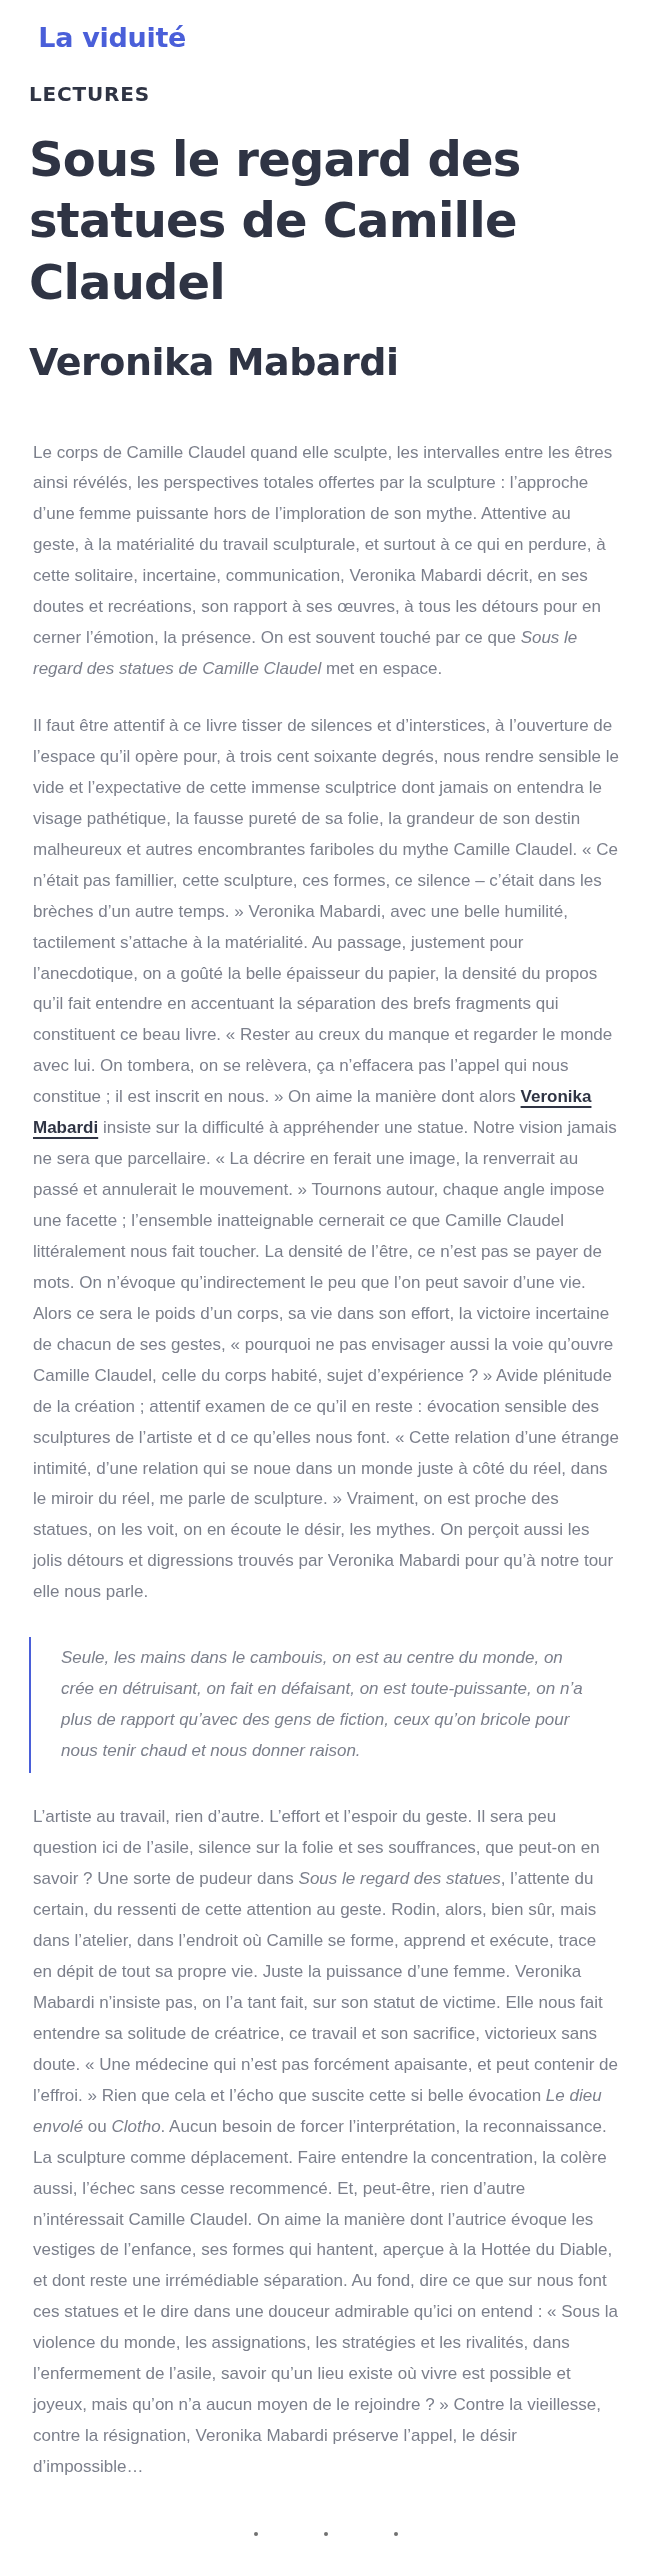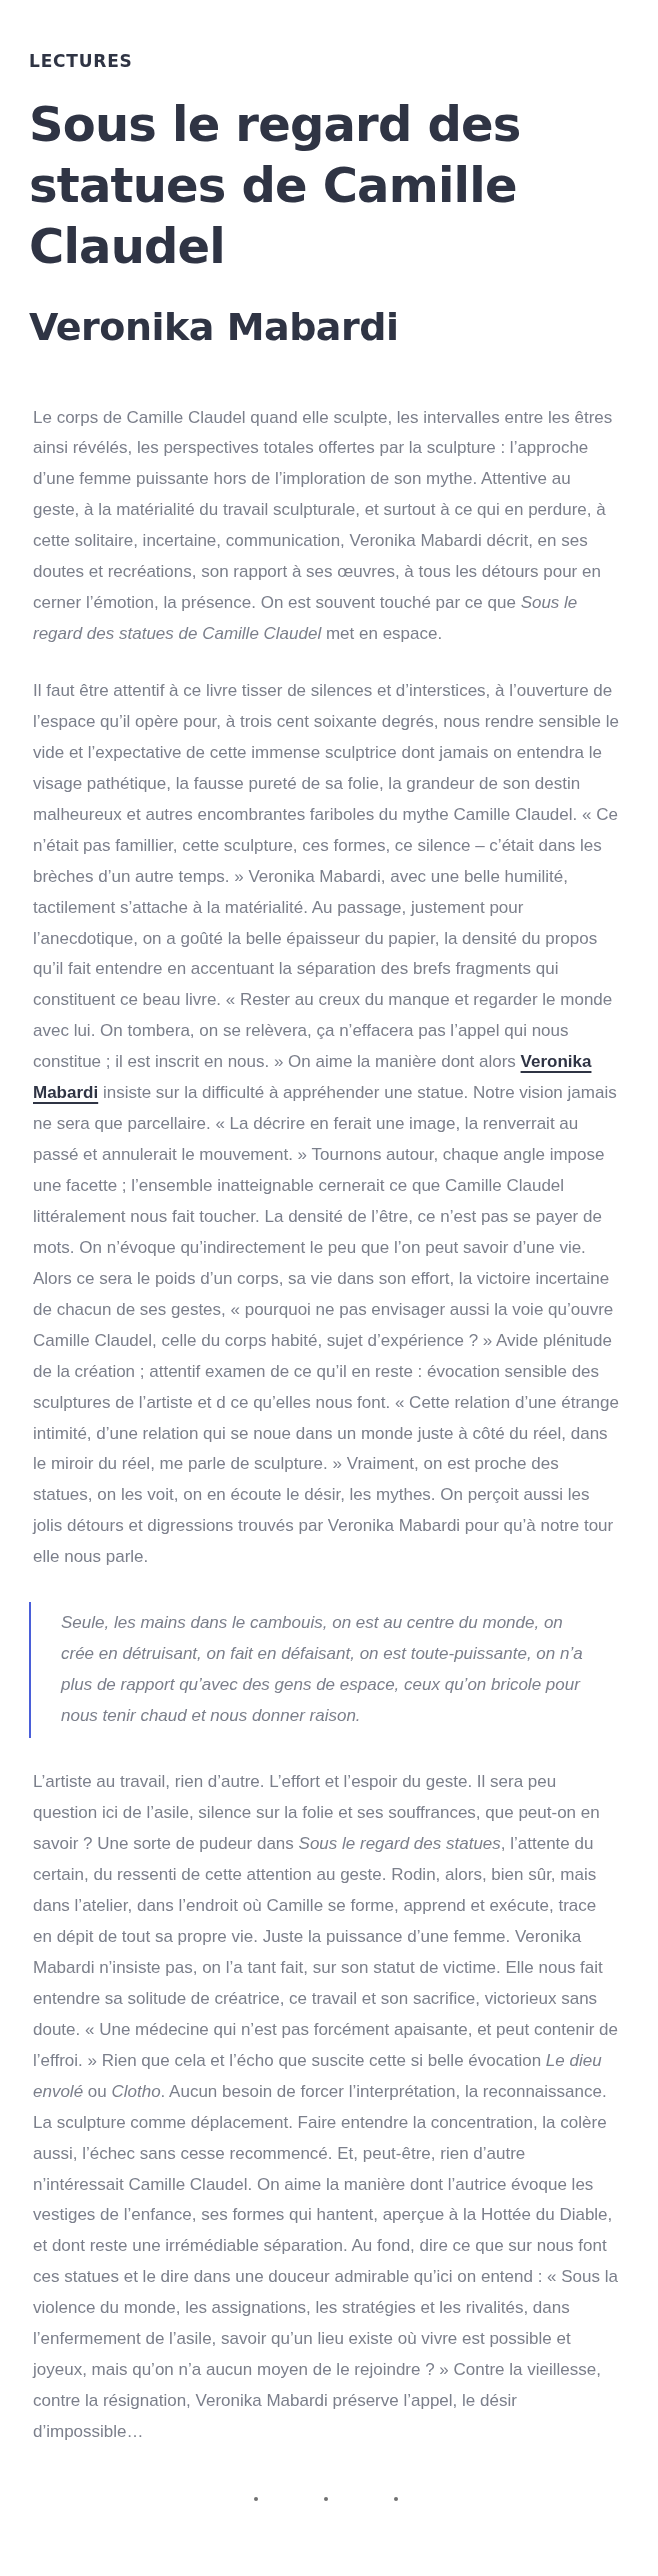--- a/index.html
+++ b/index.html
@@ -29,21 +29,21 @@
     letter-spacing: -0.3px;
     color: var(--accent-blue);
     text-decoration: none;
   }
 
   .category {
     display: inline-block;
     margin-top: 29px;
     font-family: "DejaVu Sans", sans-serif;
     font-weight: 700;
-    font-size: 17px;
+    font-size: 20px;
     letter-spacing: 0.8px;
     color: var(--ink);
     text-decoration: none;
   }
 
   h1.post-title {
     margin: 23px 0 0;
     font-family: "DejaVu Sans", sans-serif;
     font-weight: 800;
     font-size: 48px;
@@ -99,33 +99,36 @@
     height: 4.1px;
     border-radius: 50%;
     background: var(--dot-gray);
   }
 </style>
 </head>
 <body>
 
 <div class="page">
 
+  <header>
+    <a class="logo" href="#">La viduité</a>
+  </header>
 
   <main>
 
     <a class="category" href="#">LECTURES</a>
 
     <h1 class="post-title">Sous le regard des statues de Camille Claudel</h1>
 
     <h2 class="post-subtitle">Veronika Mabardi</h2>
 
     <div class="article-body">
         <p><span>Le corps de Camille Claudel quand elle sculpte, les intervalles entre les êtres ainsi révélés, les perspectives totales offertes par la sculpture : l’approche d’une femme puissante hors de l’imploration de son mythe. Attentive au geste, à la matérialité du travail sculpturale, et surtout à ce qui en perdure, à cette solitaire, incertaine, communication, Veronika Mabardi décrit, en ses doutes et recréations, son rapport à ses œuvres, à tous les détours pour en cerner l’émotion, la présence. On est souvent touché par ce que </span><em>Sous le regard des statues de Camille Claudel</em><span> met en espace.</span></p>
         <p><span>Il faut être attentif à ce livre tisser de silences et d’interstices, à l’ouverture de l’espace qu’il opère pour, à trois cent soixante degrés, nous rendre sensible le vide et l’expectative de cette immense sculptrice dont jamais on entendra le visage pathétique, la fausse pureté de sa folie, la grandeur de son destin malheureux et autres encombrantes fariboles du mythe Camille Claudel. « Ce n’était pas famillier, cette sculpture, ces formes, ce silence – c’était dans les brèches d’un autre temps. » Veronika Mabardi, avec une belle humilité, tactilement s’attache à la matérialité. Au passage, justement pour l’anecdotique, on a goûté la belle épaisseur du papier, la densité du propos qu’il fait entendre en accentuant la séparation des brefs fragments qui constituent ce beau livre. « Rester au creux du manque et regarder le monde avec lui. On tombera, on se relèvera, ça n’effacera pas l’appel qui nous constitue ; il est inscrit en nous. » On aime la manière dont alors </span><a href="#" class="author-link">Veronika Mabardi</a><span> insiste sur la difficulté à appréhender une statue. Notre vision jamais ne sera que parcellaire. « La décrire en ferait une image, la renverrait au passé et annulerait le mouvement. » Tournons autour, chaque angle impose une facette ; l’ensemble inatteignable cernerait ce que Camille Claudel littéralement nous fait toucher. La densité de l’être, ce n’est pas se payer de mots. On n’évoque qu’indirectement le peu que l’on peut savoir d’une vie. Alors ce sera le poids d’un corps, sa vie dans son effort, la victoire incertaine de chacun de ses gestes, « pourquoi ne pas envisager aussi la voie qu’ouvre Camille Claudel, celle du corps habité, sujet d’expérience ? » Avide plénitude de la création ; attentif examen de ce qu’il en reste : évocation sensible des sculptures de l’artiste et d ce qu’elles nous font. « Cette relation d’une étrange intimité, d’une relation qui se noue dans un monde juste à côté du réel, dans le miroir du réel, me parle de sculpture. » Vraiment, on est proche des statues, on les voit, on en écoute le désir, les mythes. On perçoit aussi les jolis détours et digressions trouvés par Veronika Mabardi pour qu’à notre tour elle nous parle.</span></p>
-        <blockquote><span>Seule, les mains dans le cambouis, on est au centre du monde, on crée en détruisant, on fait en défaisant, on est toute-puissante, on n’a plus de rapport qu’avec des gens de espace, ceux qu’on bricole pour nous tenir chaud et nous donner raison.</span></blockquote>
+        <blockquote><span>Seule, les mains dans le cambouis, on est au centre du monde, on crée en détruisant, on fait en défaisant, on est toute-puissante, on n’a plus de rapport qu’avec des gens de fiction, ceux qu’on bricole pour nous tenir chaud et nous donner raison.</span></blockquote>
         <p><span>L’artiste au travail, rien d’autre. L’effort et l’espoir du geste. Il sera peu question ici de l’asile, silence sur la folie et ses souffrances, que peut-on en savoir ? Une sorte de pudeur dans </span><em>Sous le regard des statues</em><span>, l’attente du certain, du ressenti de cette attention au geste. Rodin, alors, bien sûr, mais dans l’atelier, dans l’endroit où Camille se forme, apprend et exécute, trace en dépit de tout sa propre vie. Juste la puissance d’une femme. Veronika Mabardi n’insiste pas, on l’a tant fait, sur son statut de victime. Elle nous fait entendre sa solitude de créatrice, ce travail et son sacrifice, victorieux sans doute. « Une médecine qui n’est pas forcément apaisante, et peut contenir de l’effroi. » Rien que cela et l’écho que suscite cette si belle évocation </span><em>Le dieu envolé</em><span> ou </span><em>Clotho</em><span>. Aucun besoin de forcer l’interprétation, la reconnaissance. La sculpture comme déplacement. Faire entendre la concentration, la colère aussi, l’échec sans cesse recommencé. Et, peut-être, rien d’autre n’intéressait Camille Claudel. On aime la manière dont l’autrice évoque les vestiges de l’enfance, ses formes qui hantent, aperçue à la Hottée du Diable, et dont reste une irrémédiable séparation. Au fond, dire ce que sur nous font ces statues et le dire dans une douceur admirable qu’ici on entend : « Sous la violence du monde, les assignations, les stratégies et les rivalités, dans l’enfermement de l’asile, savoir qu’un lieu existe où vivre est possible et joyeux, mais qu’on n’a aucun moyen de le rejoindre ? » Contre la vieillesse, contre la résignation, Veronika Mabardi préserve l’appel, le désir d’impossible…</span></p>
       </div>
 
     <div class="section-separator">
         <span class="sep-dot"></span>
         <span class="sep-dot"></span>
         <span class="sep-dot"></span>
       </div>
 
   </main>

